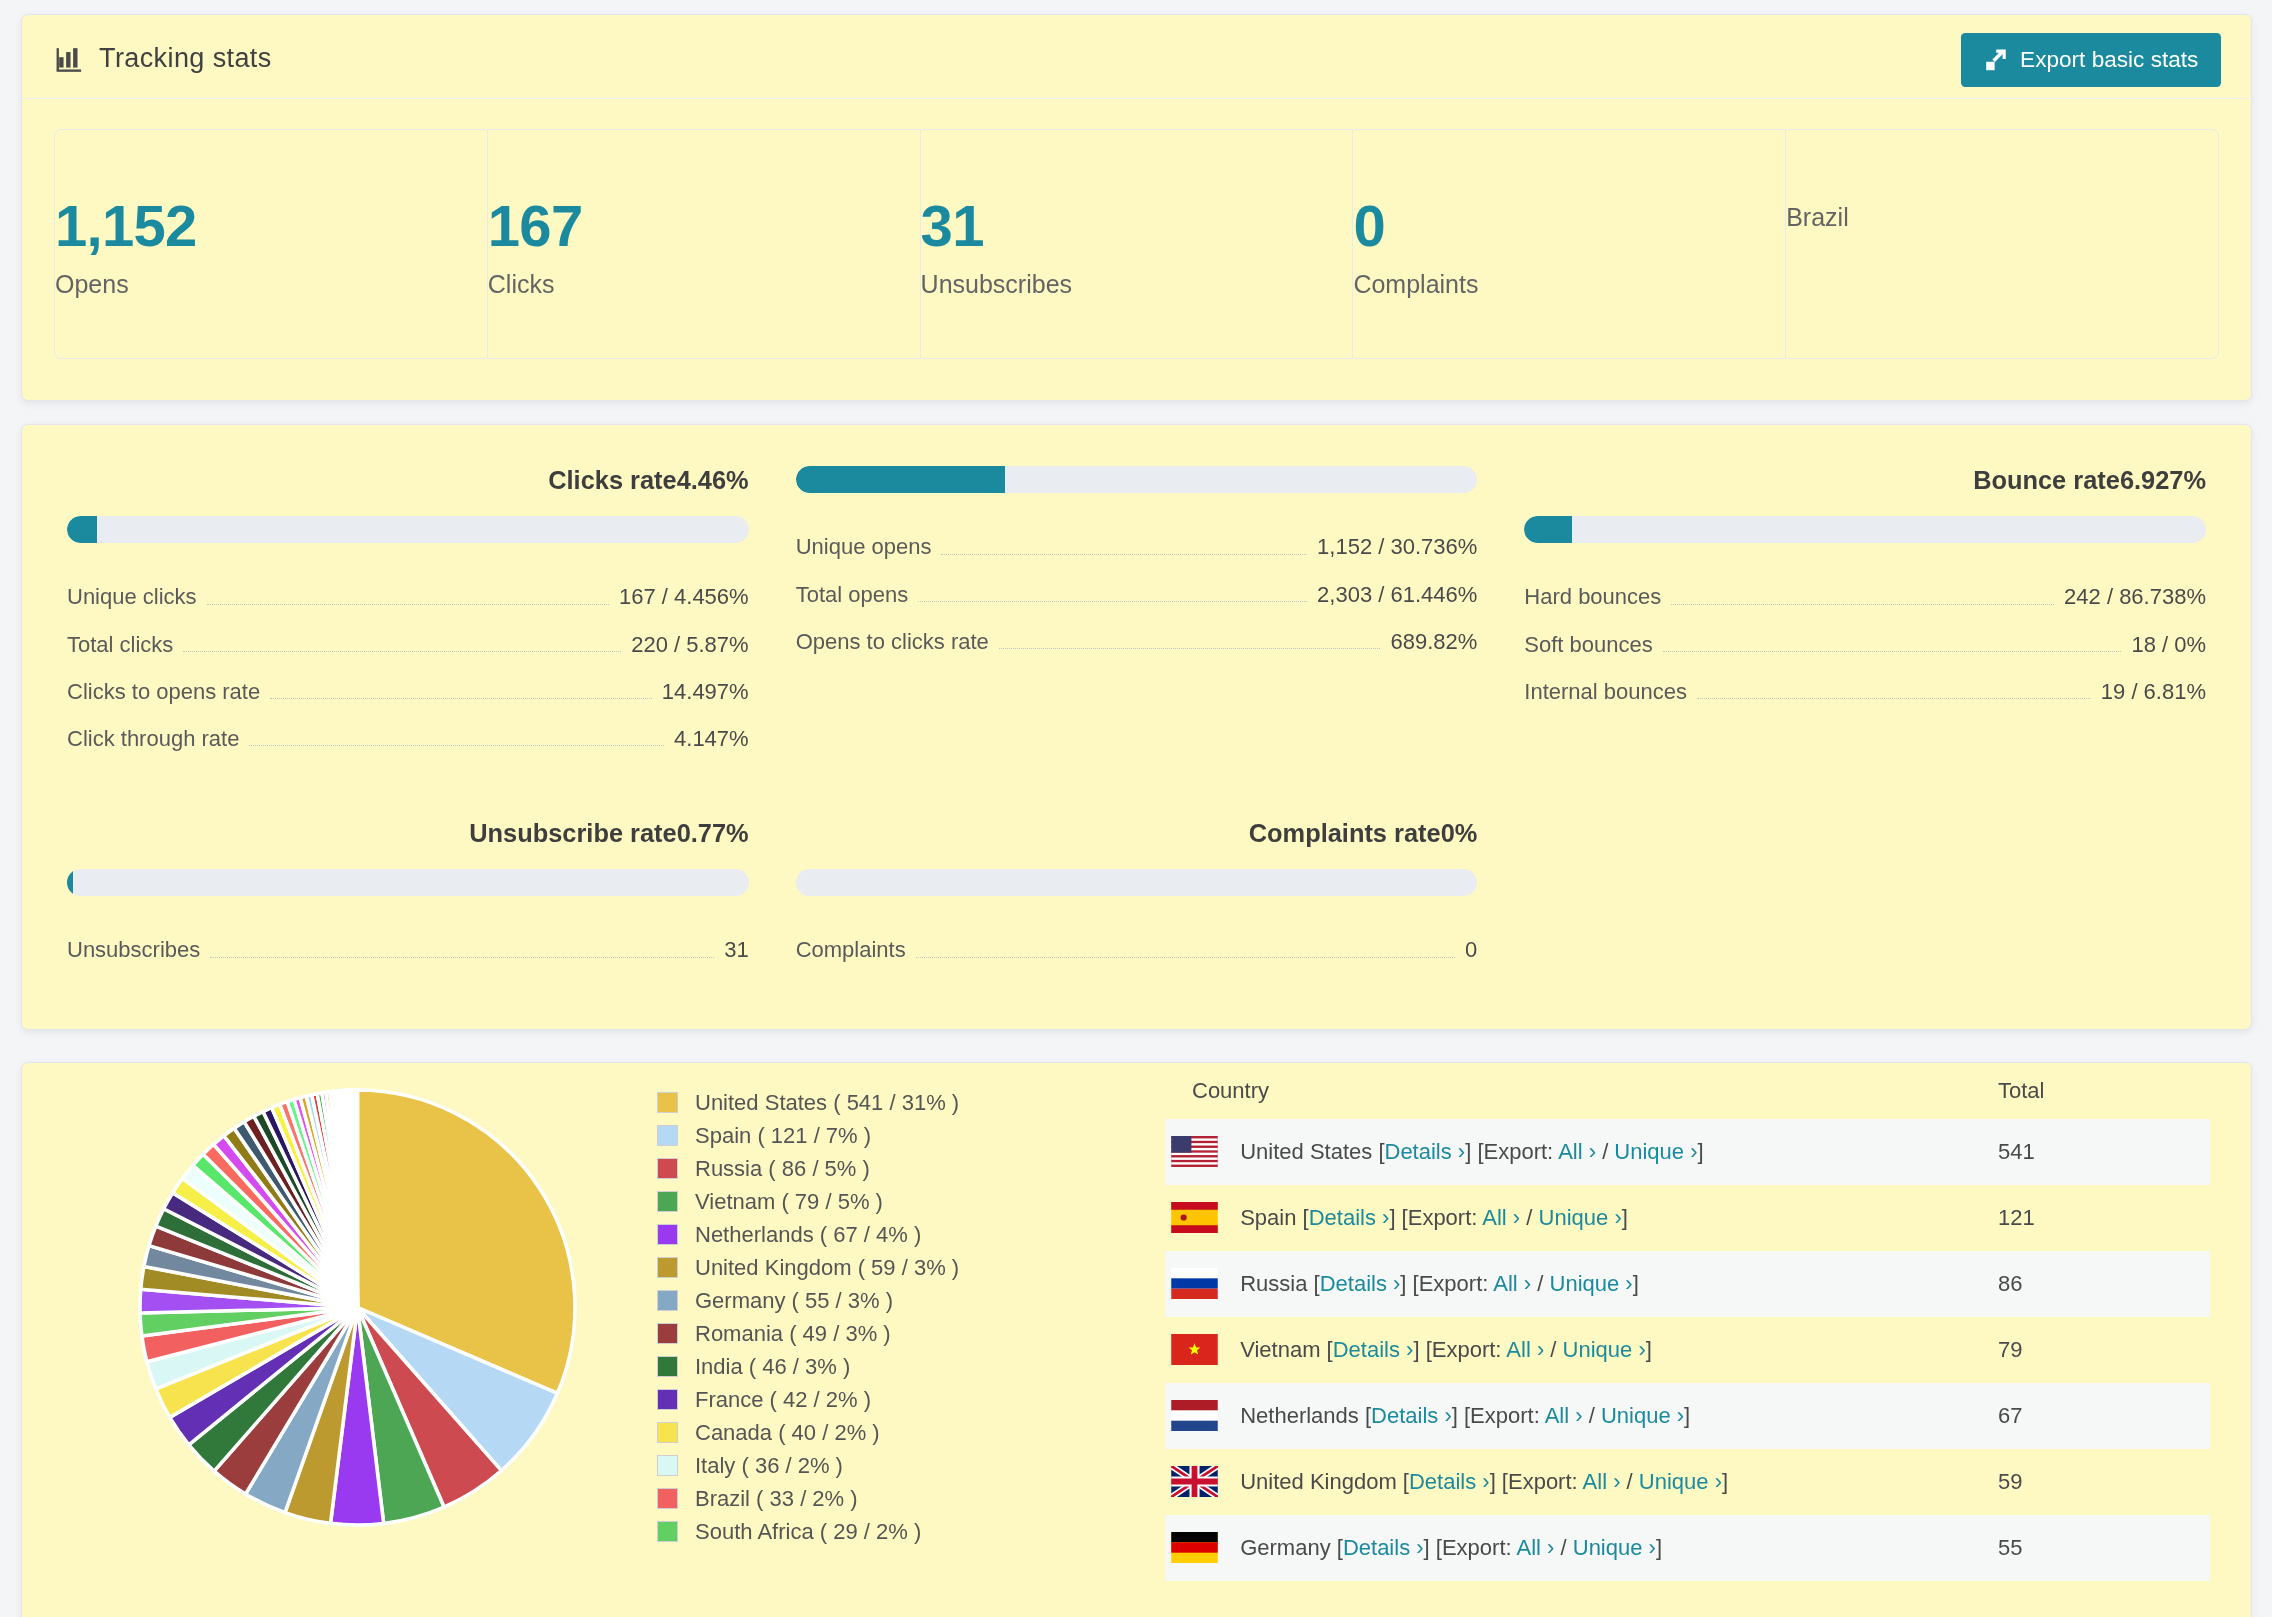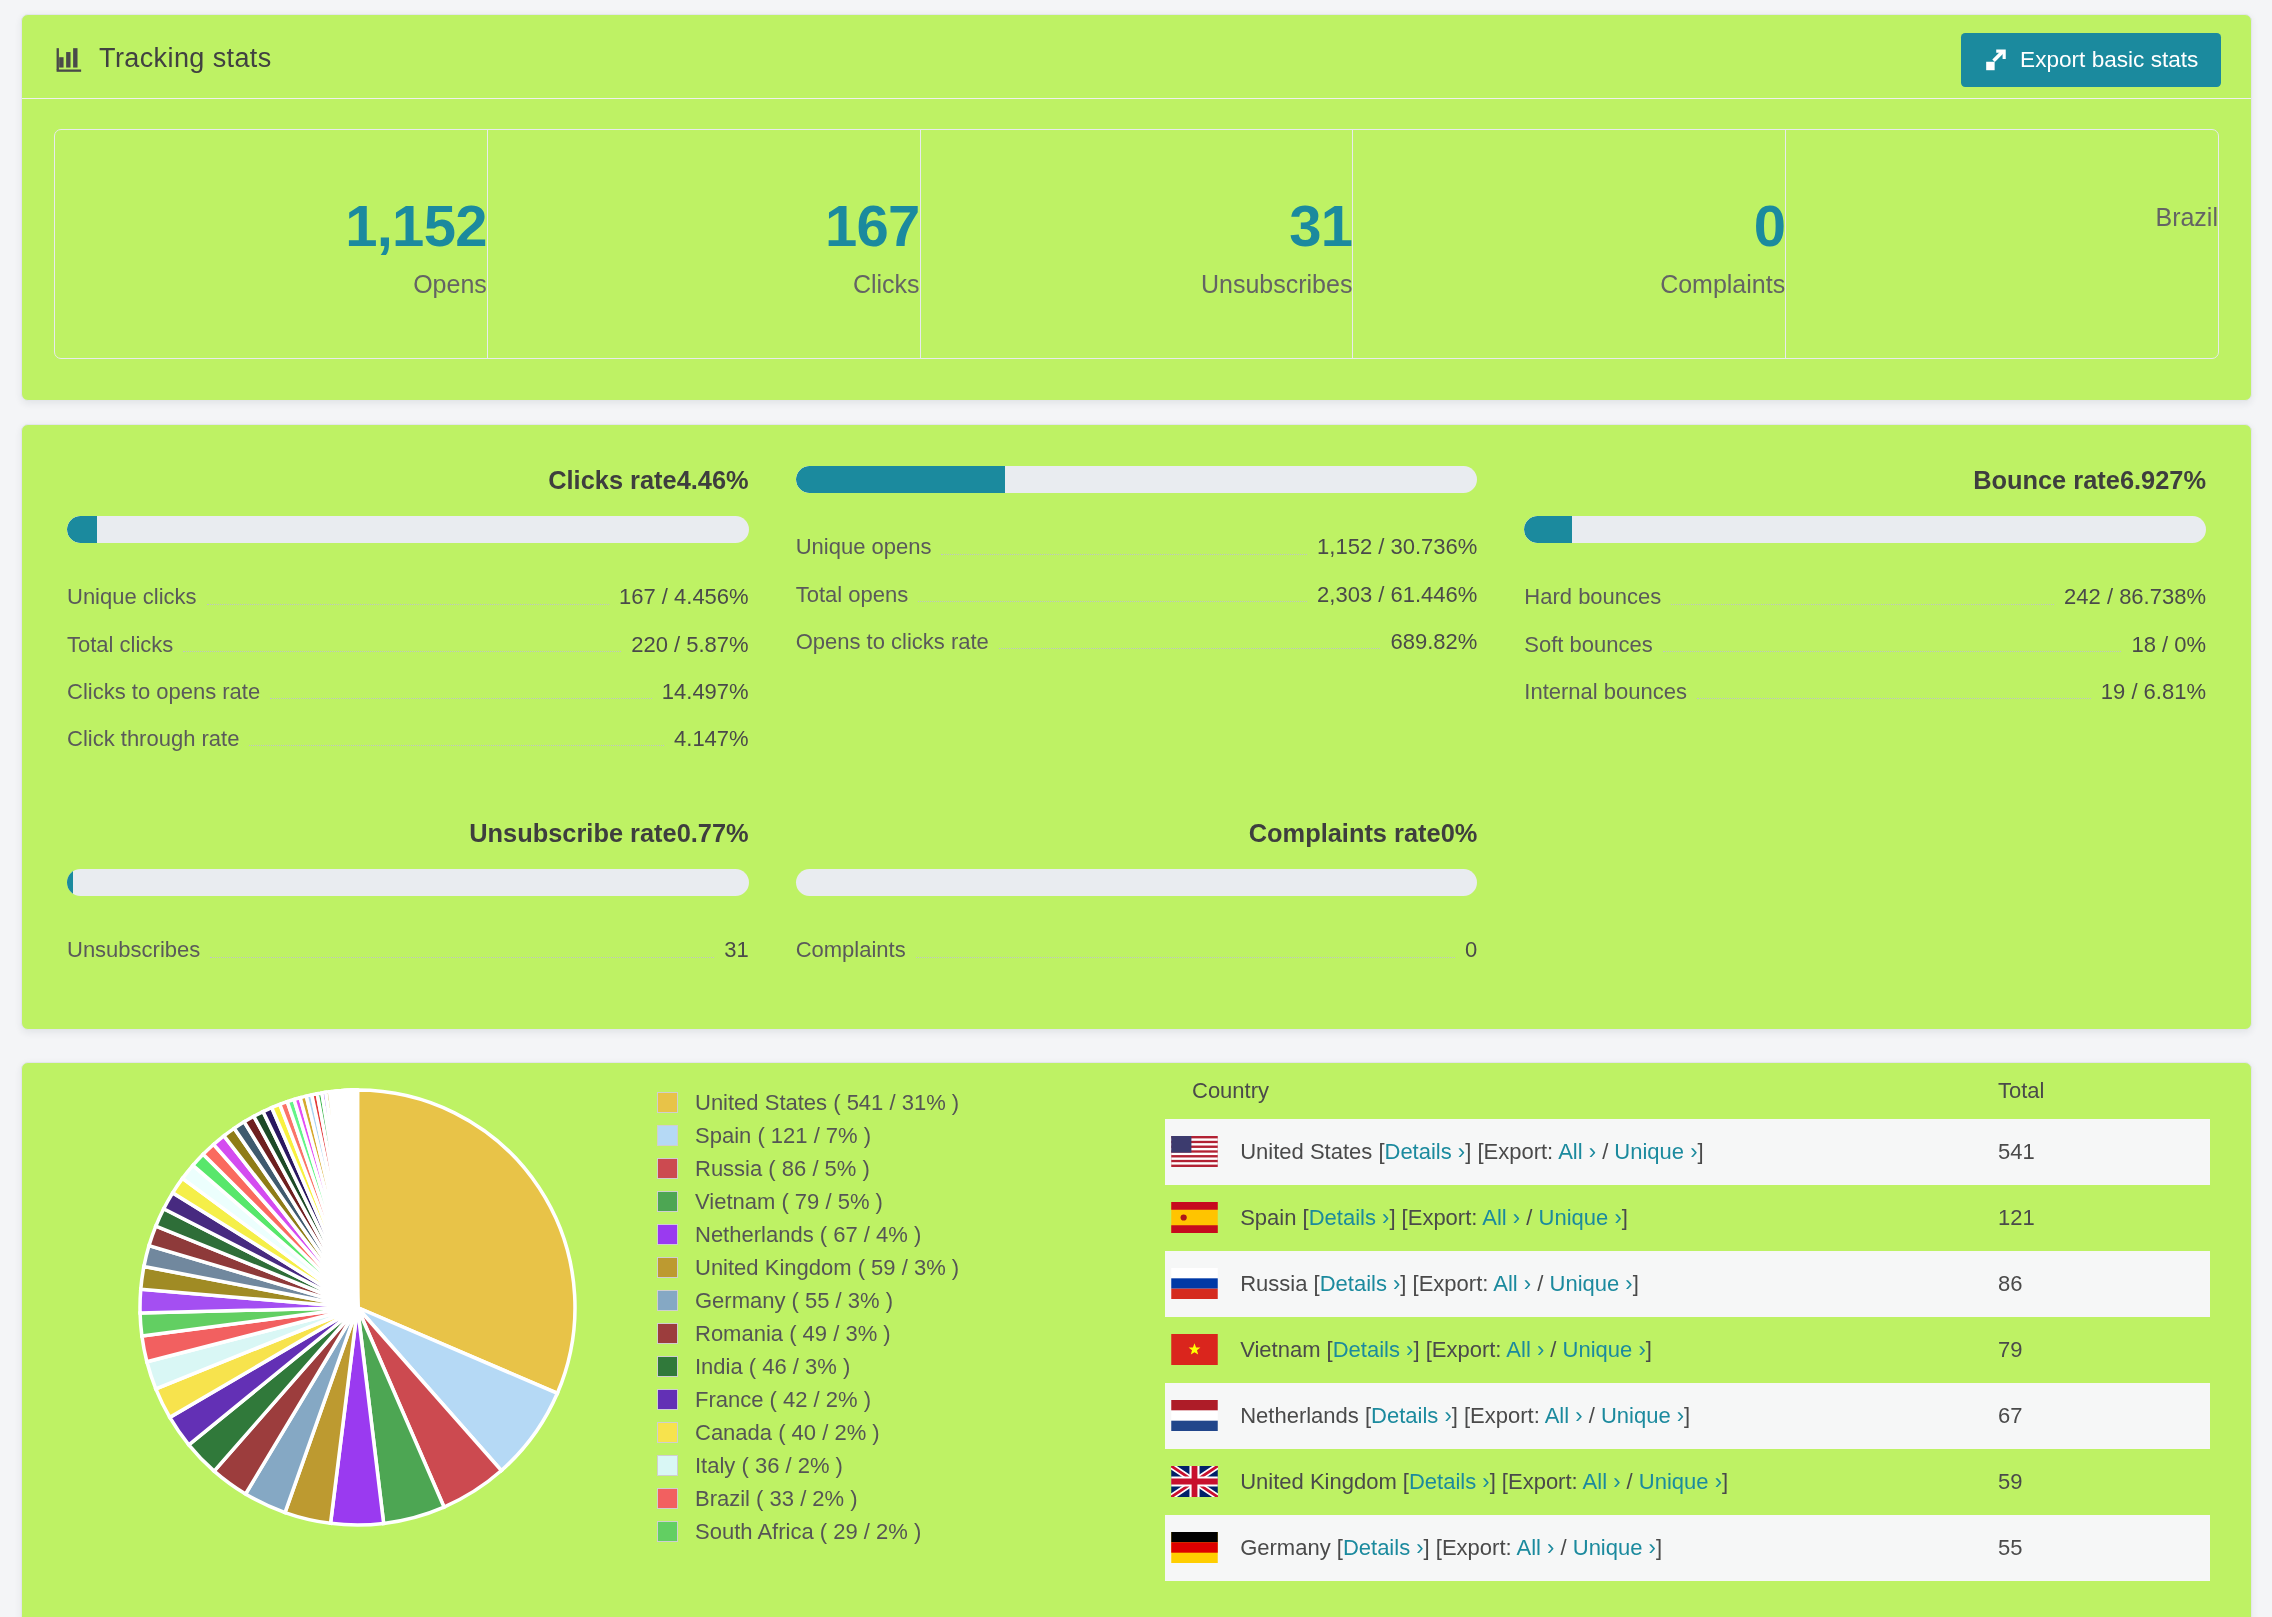--- a/index.html
+++ b/index.html
@@ -1,36 +1,36 @@
 <!DOCTYPE html>
 <html style="font-size:11.3px"><head>
 <meta charset="utf-8">
 <style>
   * { margin:0; padding:0; box-sizing:border-box; }
   html,body { width:2273px; height:1618px; overflow:hidden;
     font-family:"Liberation Sans","DejaVu Sans",sans-serif;
     background:#f4f5f7; color:#4a4a4a; }
   .page { padding:14px 21px; }
 
-  .card { background:#bef264; border:0.7px solid #e3e6ea; border-radius:7px;
+  .card { background:#fef9c3; border:0.7px solid #e3e6ea; border-radius:7px;
     box-shadow:0 2.8px 7px rgba(40,50,70,.08); }
 
   
   .card-header { position:relative; padding:28px 32px 24px 32px;
     display:flex; align-items:center; gap:14px;
     border-bottom:1.4px solid #efefef; }
   .card-title { font-size:27px; color:#414141; letter-spacing:0.4px; }
   .hicon { display:inline-flex; width:31px; height:31px; }
   .btn-export { position:absolute; right:30px; top:18.4px;
     background:#1b8a9e; color:#fff; border:none; border-radius:4.2px;
     font-family:inherit; font-size:22.6px; padding:14px 22.6px;
     display:flex; align-items:flex-end; gap:11.3px; cursor:pointer; }
   .stats-row { margin:30px 32px 41px 32px; border:1.4px solid #e8eaed;
     border-radius:7px; display:flex; }
-  .stat-box { flex:1; text-align:right; padding:62px 0 59px 0; }
+  .stat-box { flex:1; text-align:left; padding:62px 0 59px 0; }
   .stat-box + .stat-box { border-left:1.4px solid #e8eaed; }
   .stat-value { font-size:58px; font-weight:700; color:#1b8a9e; letter-spacing:-0.7px; }
   .stat-label { font-size:25px; color:#646464; margin-top:11.3px; }
 
   
   .rates-card { margin-top:22.6px; padding:41px 45px 55px 45px;
     display:grid; grid-template-columns:repeat(3,1fr); column-gap:47px; row-gap:56px; }
   .rate-title-row { display:flex; justify-content:flex-end;
     font-size:25.4px; font-weight:700; color:#3e3e3e; margin-bottom:21px; }
   .rate-bar { height:27px; background:#e9ecf0; border-radius:13.4px; overflow:hidden; }

